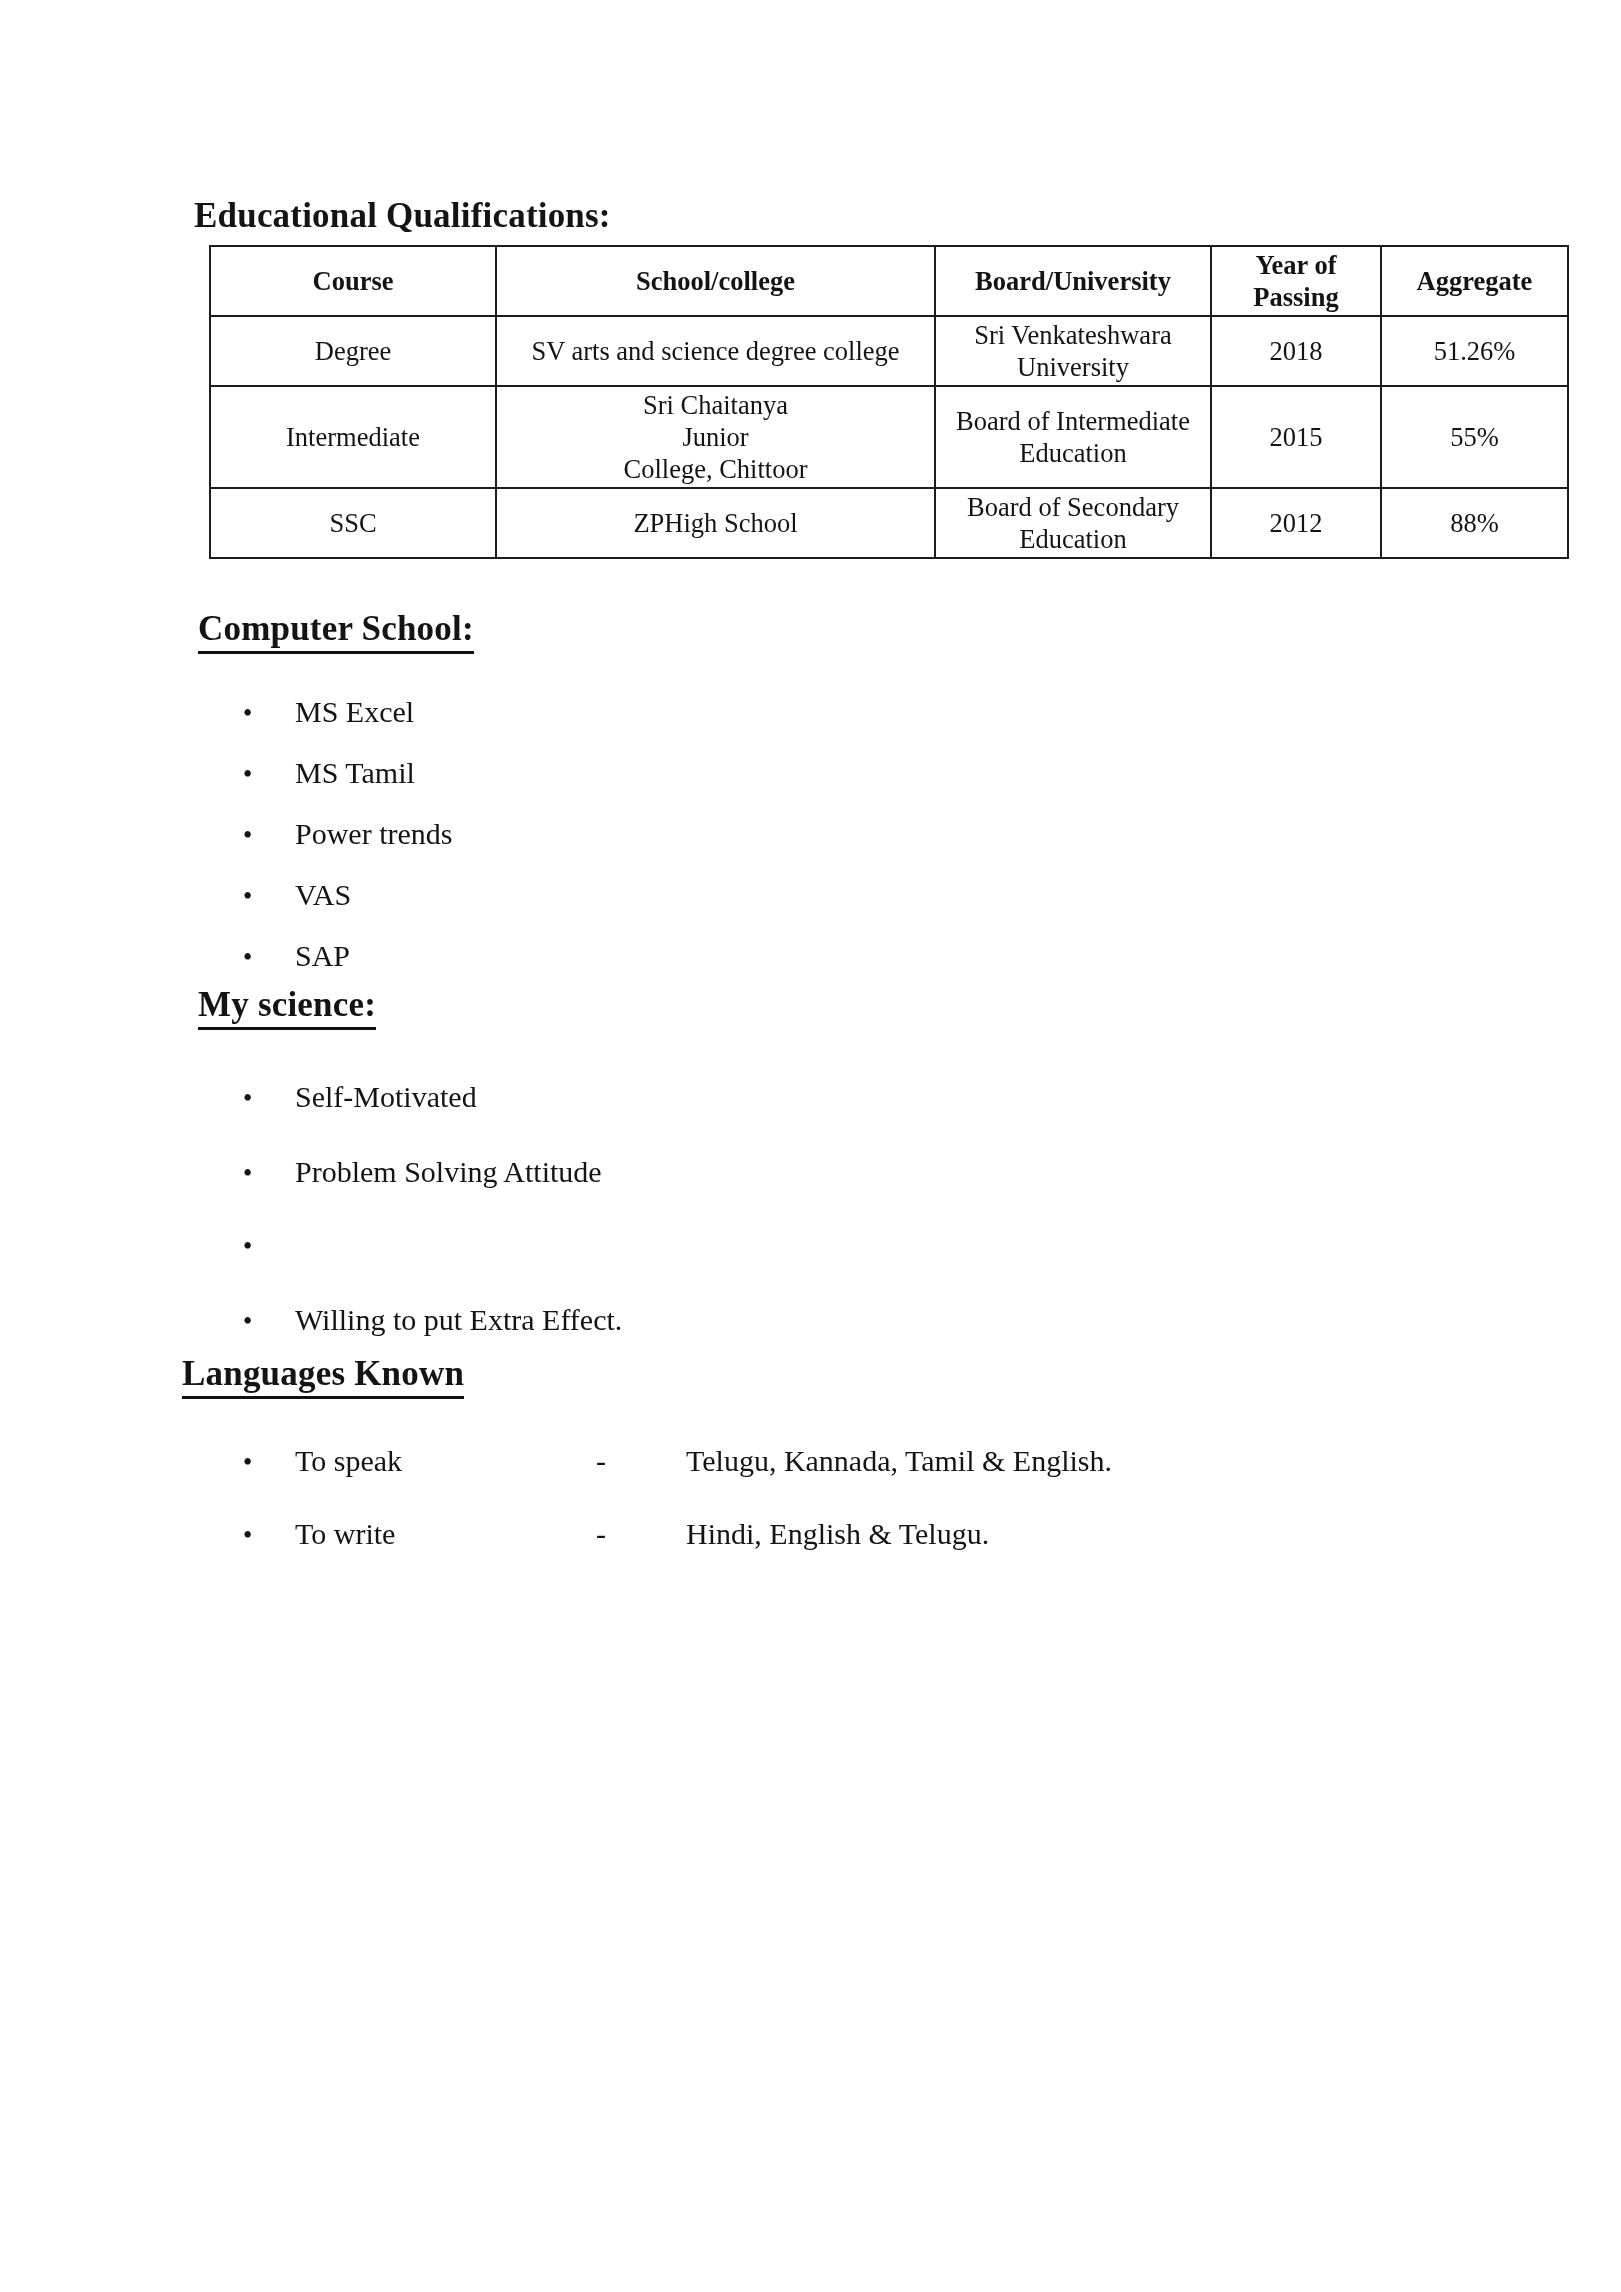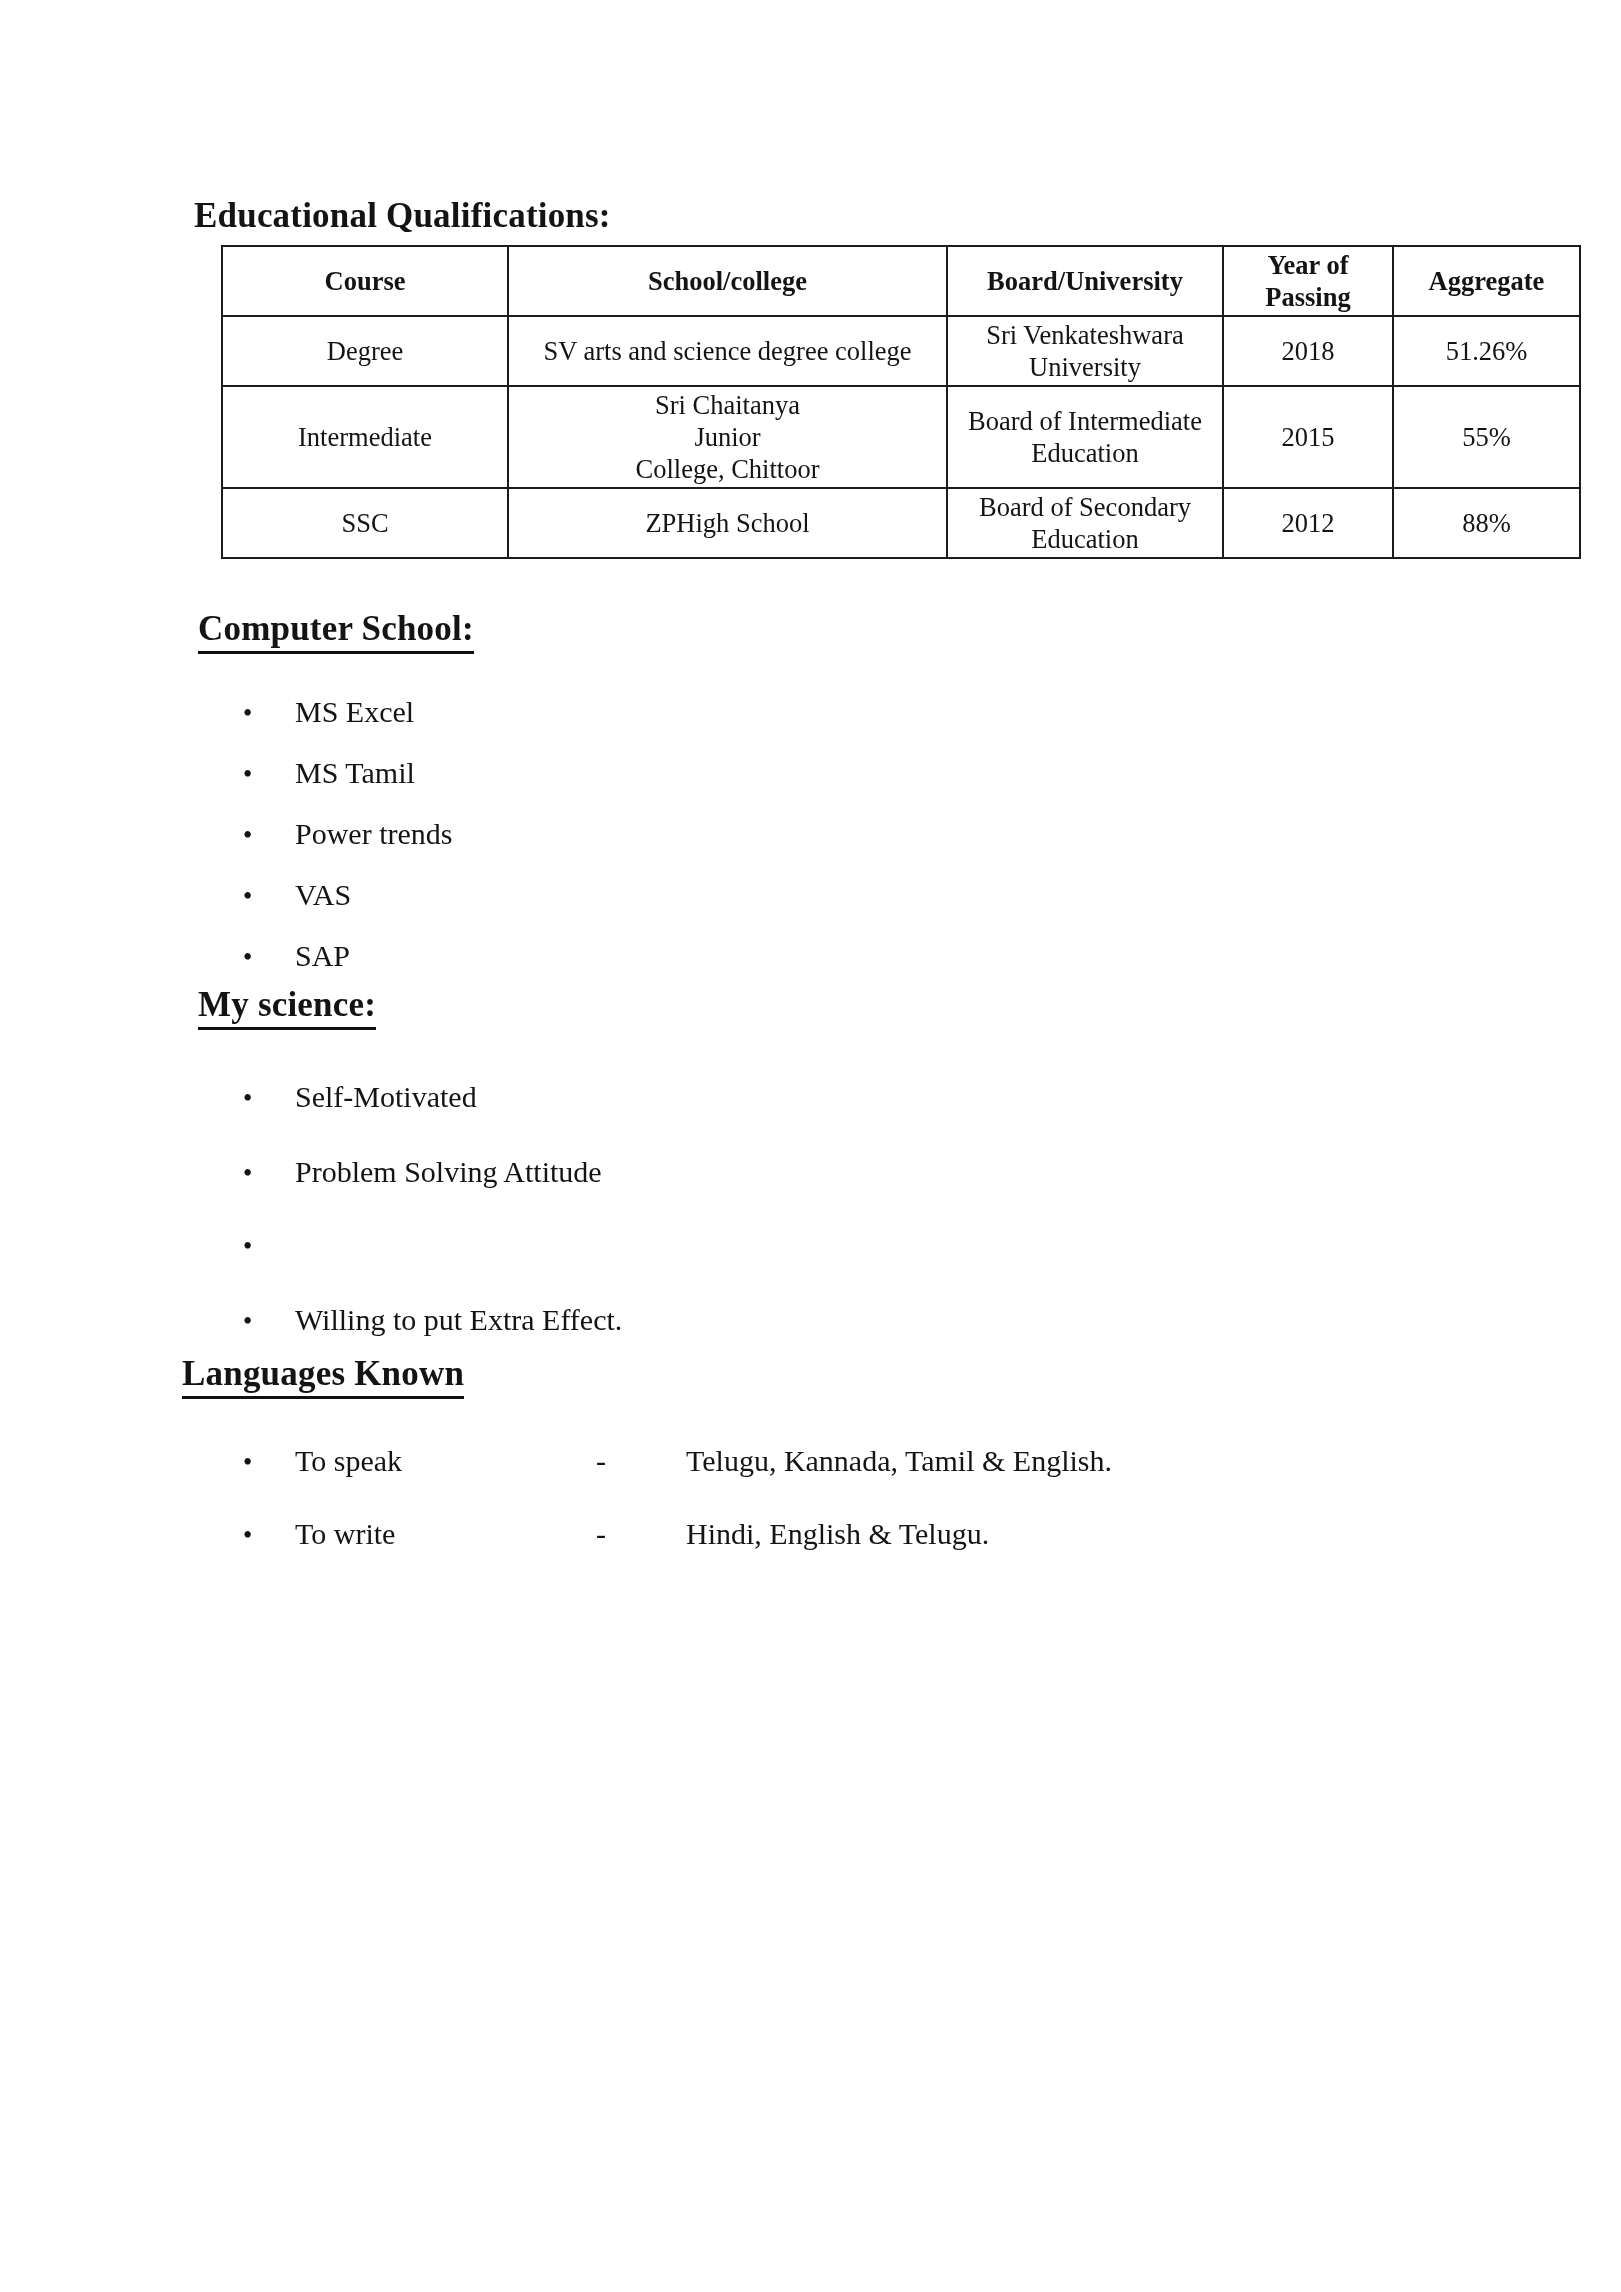--- a/index.html
+++ b/index.html
@@ -27,21 +27,20 @@
   }
 
   
   table.edu {
     position: absolute;
     left: 209px;
     top: 245px;
     border-collapse: collapse;
     table-layout: fixed;
     width: 1358px;
-    margin-left: 12px;
   }
   table.edu th, table.edu td {
     border: 2.9px solid #1c1c1c;
     text-align: center;
     vertical-align: middle;
     font-size: 26.5px;
     line-height: 32px;
     padding: 2px 5.9px;
   }
   table.edu thead th { font-weight: bold; height: 57px; }

